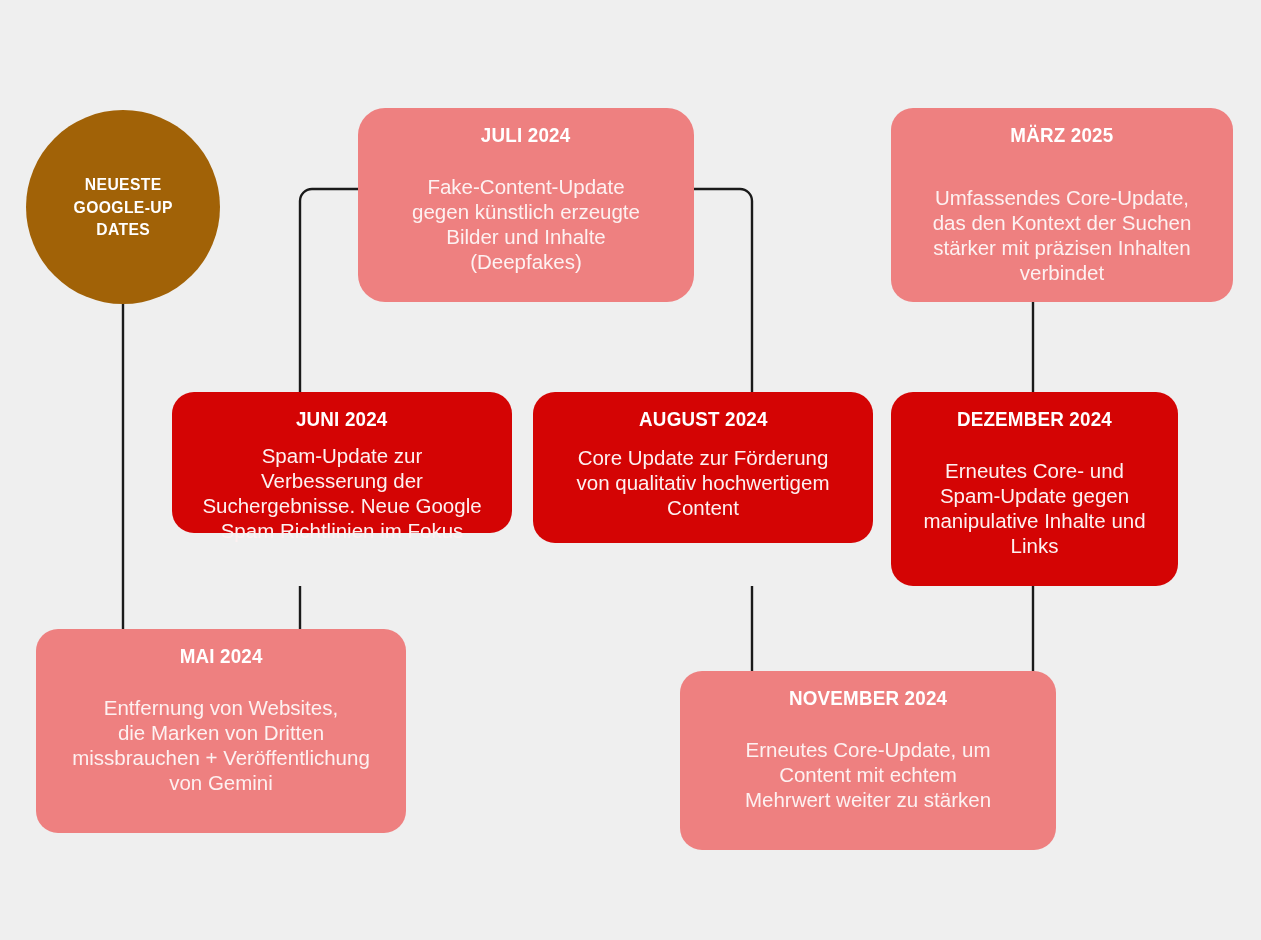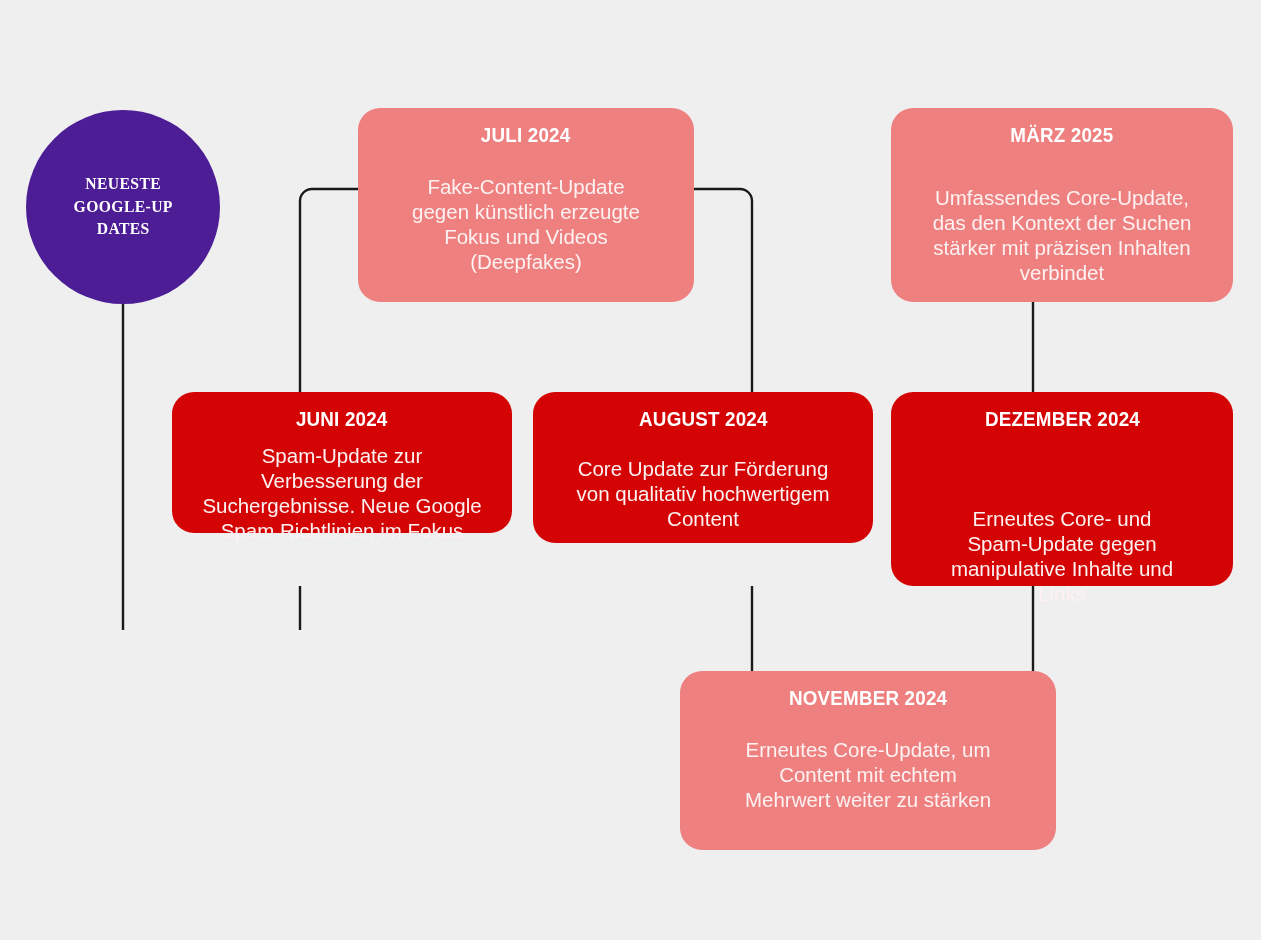--- a/index.html
+++ b/index.html
@@ -11,24 +11,23 @@
   }
   #stage{position:relative;width:1261px;height:940px;}
 
   
   .lines{position:absolute;left:0;top:0;width:1261px;height:940px;pointer-events:none;}
 
   
   .hub{
     position:absolute;
     border-radius:50%;
-    background:#4c1d95;
+    background:#a16207;
     display:flex;align-items:center;justify-content:center;
     text-align:center;
-    font-family:Liberation Serif, serif;
   }
   .hub-label{
     color:#ffffff;
     font-weight:bold;
     font-size:16.5px;
     letter-spacing:0.4px;
     line-height:1.38;
     text-transform:uppercase;
     white-space:pre-line;
     transform:scaleX(0.95);
@@ -87,25 +86,25 @@
 
     <path d="M1033,586 L1033,672" fill="none" stroke="#1a1a1a" stroke-width="2.4"></path>
   </svg>
 
   <div class="hub" style="left:26px;top:110px;width:194px;height:194px;">
     <div class="hub-label">NEUESTE
 GOOGLE-UP
 DATES</div>
   </div>
 
-  <div class="card light" style="left:358px;top:108px;width:336px;height:194px;">
+  <div class="card light" style="left:358px;top:108px;width:336px;height:194px;border-radius:27px;">
     <div class="card-title">JULI 2024</div>
     <div class="card-body" style="margin-top:27px;">Fake-Content-Update
 gegen künstlich erzeugte
-Fokus und Videos
+Bilder und Inhalte
 (Deepfakes)</div>
   </div>
 
   <div class="card light" style="left:891px;top:108px;width:342px;height:194px;">
     <div class="card-title">MÄRZ 2025</div>
     <div class="card-body" style="margin-top:38px;">Umfassendes Core-Update,
 das den Kontext der Suchen
 stärker mit präzisen Inhalten
 verbindet</div>
   </div>
@@ -113,33 +112,40 @@
   <div class="card dark" style="left:172px;top:392px;width:340px;height:141px;">
     <div class="card-title">JUNI 2024</div>
     <div class="card-body" style="margin-top:12px;">Spam-Update zur
 Verbesserung der
 Suchergebnisse. Neue Google
 Spam  Richtlinien im Fokus</div>
   </div>
 
   <div class="card dark" style="left:533px;top:392px;width:340px;height:151px;">
     <div class="card-title">AUGUST 2024</div>
-    <div class="card-body" style="margin-top:25px;">Core Update zur Förderung
+    <div class="card-body" style="margin-top:14px;">Core Update zur Förderung
 von qualitativ hochwertigem
 Content</div>
   </div>
 
-  <div class="card dark" style="left:891px;top:392px;width:342px;height:194px;gap:48px;">
+  <div class="card dark" style="left:891px;top:392px;width:287px;height:194px;">
     <div class="card-title">DEZEMBER 2024</div>
     <div class="card-body" style="margin-top:27px;">Erneutes Core- und
 Spam-Update gegen
 manipulative Inhalte und
 Links</div>
   </div>
 
+  <div class="card light" style="left:36px;top:629px;width:370px;height:204px;">
+    <div class="card-title">MAI 2024</div>
+    <div class="card-body" style="margin-top:27px;">Entfernung von Websites,
+die Marken von Dritten
+missbrauchen + Veröffentlichung
+von Gemini</div>
+  </div>
 
   <div class="card light" style="left:680px;top:671px;width:376px;height:179px;">
     <div class="card-title">NOVEMBER 2024</div>
     <div class="card-body" style="margin-top:27px;">Erneutes Core-Update, um
 Content mit echtem
 Mehrwert weiter zu stärken</div>
   </div>
 
 </div>
 

